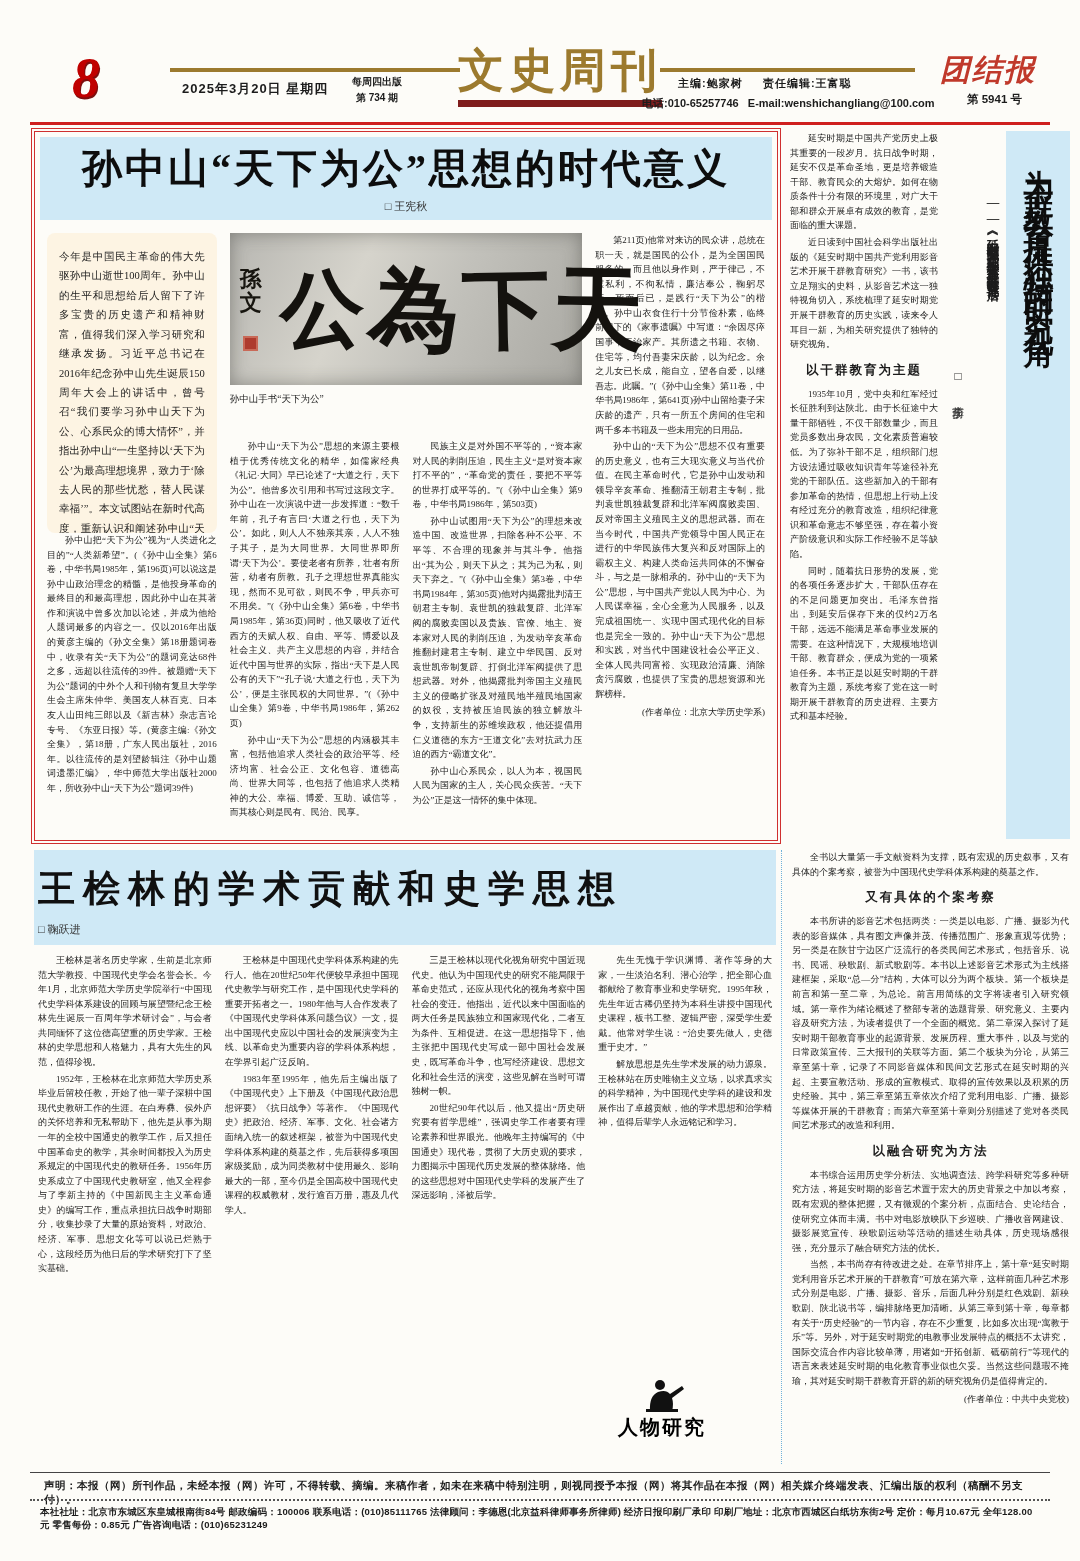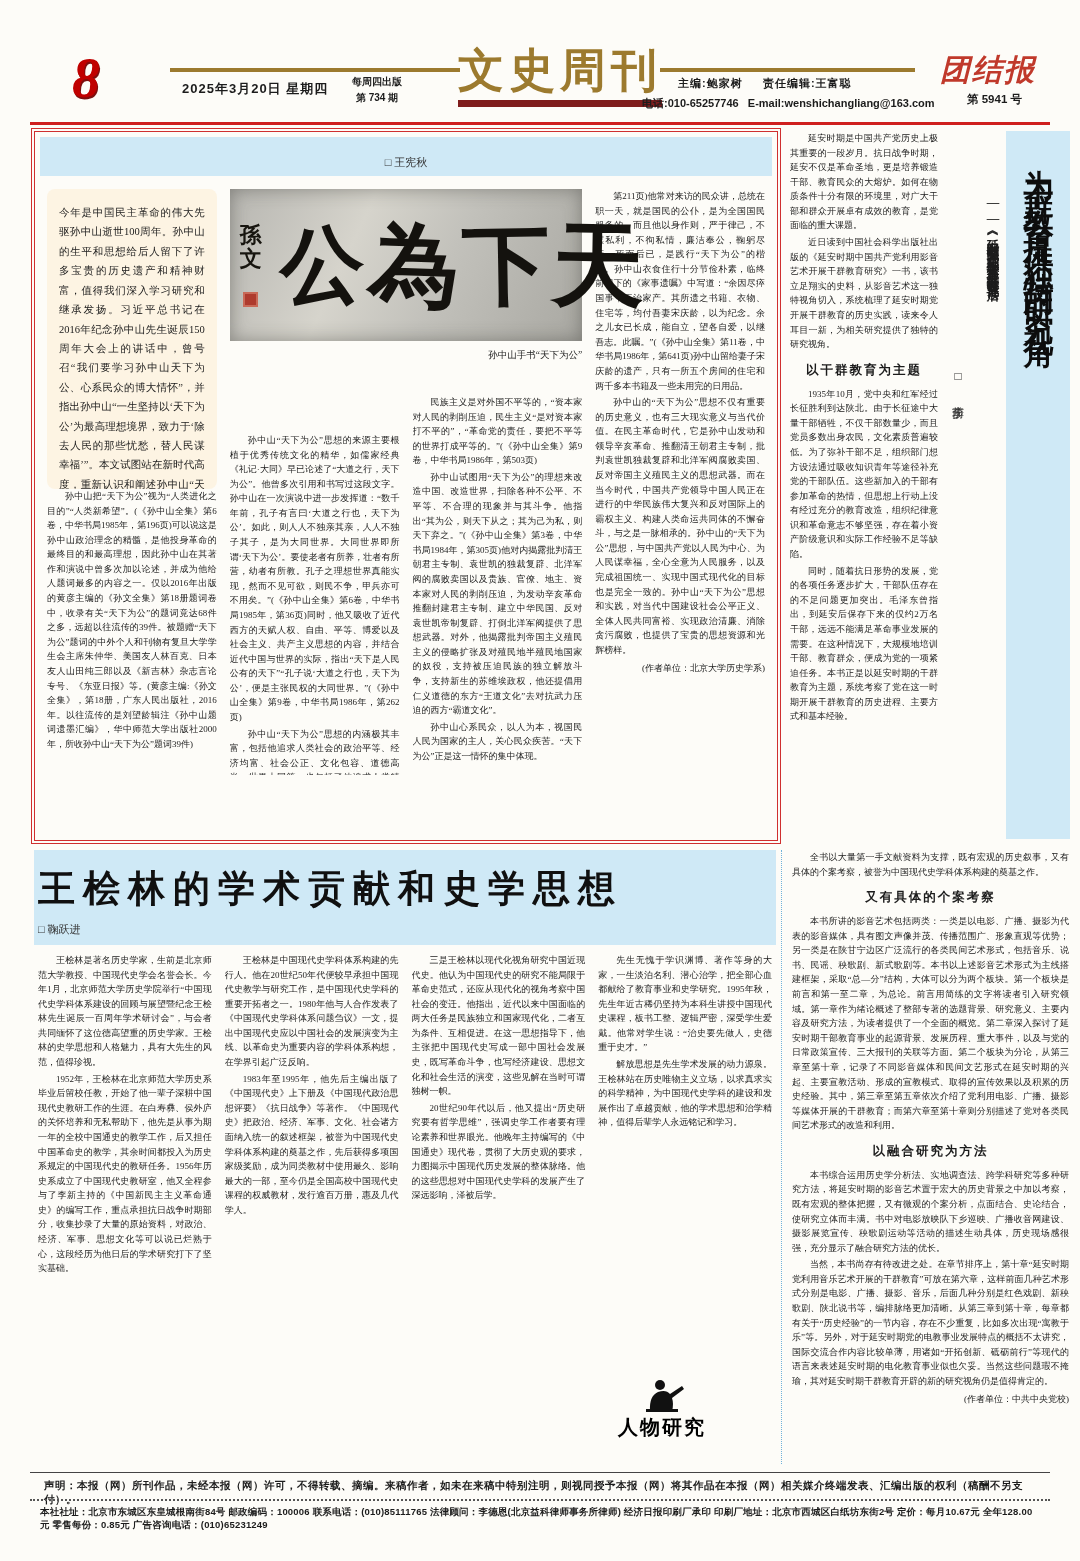--- a/index.html
+++ b/index.html
@@ -34,40 +34,40 @@
   .main-box{position:absolute;left:34px;top:131px;width:742px;height:708px;
     border:1px solid #cf2f2f;outline:1px solid #cf2f2f;outline-offset:2px;background:#fdfcf8;}
   .head-band{background:#cfe9f6;margin:5px;padding:10px 4px 6px;text-align:center;}
   .main-title{font-size:40px;font-weight:900;letter-spacing:3px;line-height:1.1;color:#0d0d0d;}
   .byline{font-size:11px;margin-top:8px;color:#333;}
   .main-body{position:relative;display:grid;grid-template-columns:repeat(4,1fr);
     grid-template-rows:200px 1fr;column-gap:13px;row-gap:6px;
     padding:8px 12px 6px;height:586px;overflow:hidden;}
   .m-col1{grid-column:1;grid-row:1/3;overflow:hidden;}
   .m-fig{grid-column:2/4;grid-row:1;}
-  .m-col2{grid-column:2;grid-row:2;overflow:hidden;margin-top:38px;}
+  .m-col2{grid-column:2;grid-row:2;overflow:hidden;}
   .m-col3{grid-column:3;grid-row:2;overflow:hidden;}
   .m-col4{grid-column:4;grid-row:1/3;overflow:hidden;}
   .intro-box{background:#fdf4e3;border-radius:8px;padding:14px 12px;height:272px;overflow:hidden;
     font-size:10.5px;line-height:1.85;text-align:justify;}
   .para{font-size:9px;line-height:1.62;text-align:justify;text-indent:2em;margin:0 0 2px;}
   .plaque{height:152px;background:linear-gradient(115deg,#b7b6b1,#d6d4cc 35%,#c2c1bb 60%,#a9a8a2);
     display:flex;align-items:center;padding:0 10px;box-shadow:inset 0 0 18px rgba(60,60,55,.45);}
   .sig-block{display:flex;flex-direction:column;align-items:center;margin-right:14px;}
   .sig{font-size:22px;font-weight:900;line-height:1.05;color:#17150f;}
   .seal{width:15px;height:15px;background:#ae3b2e;margin-top:22px;
     box-shadow:inset 0 0 0 2px #c96a58;}
   .plaque-chars{flex:1;display:flex;justify-content:space-around;align-items:center;}
   .plaque-char{font-size:92px;font-weight:900;color:#14120e;line-height:1;
     font-family:"DejaVu Serif",serif;}
   .plaque-char:nth-child(1){transform:rotate(-3deg) scale(.92);}
   .plaque-char:nth-child(2){transform:rotate(2deg);}
   .plaque-char:nth-child(3){transform:rotate(-1deg) scale(.95);}
   .plaque-char:nth-child(4){transform:rotate(1deg);}
-  .fig-caption{text-align:right;font-size:9.5px;margin-top:8px;color:#222;}
+  .fig-caption{text-align:left;font-size:9.5px;margin-top:8px;color:#222;}
   .author-note{font-size:9px;text-align:right;margin-top:4px;color:#222;}
   
   .review-top{position:absolute;left:790px;top:131px;width:280px;height:708px;display:flex;}
   .rv-body{flex:1;overflow:hidden;padding-right:4px;}
   .rv-heading{font-size:12.5px;font-weight:900;text-align:center;margin:10px 0 8px;letter-spacing:2px;}
   .v-strip{writing-mode:vertical-rl;text-orientation:upright;}
   .rv-byline{width:24px;font-size:12px;padding-top:238px;color:#333;}
   .rv-subtitle{width:34px;font-size:12.5px;font-weight:bold;letter-spacing:2px;padding-top:64px;line-height:1.2;}
   .rv-title-strip{width:64px;background:#cfe9f6;display:flex;justify-content:center;margin-left:6px;}
   .rv-title{writing-mode:vertical-rl;text-orientation:upright;font-size:30px;font-weight:900;
@@ -105,29 +105,30 @@
     <div>每周四出版</div>
     <div>第 734 期</div>
   </div>
   <div class="logo">文史周刊</div>
   <div class="editors">
     <span>主编:鲍家树</span>&nbsp;&nbsp;&nbsp;&nbsp;
     <span>责任编辑:王富聪</span>
   </div>
   <div class="contact">
     <span>电话:010-65257746</span>&nbsp;&nbsp;
-    <span>E-mail:wenshichangliang@163.com</span>
+    <span>E-mail:wenshichangliang@100.com</span>
   </div>
   <div class="paper-name">团结报</div>
   <div class="paper-issue">第 5941 号</div>
 </div>
 <div class="red-rule"></div>
 
 <div class="main-box">
   <div class="head-band">
+    <div class="main-title">孙中山“天下为公”思想的时代意义</div>
     <div class="byline">□ 王宪秋</div>
   </div>
   <div class="main-body">
     <div class="m-col1">
       <div class="intro-box">今年是中国民主革命的伟大先驱孙中山逝世100周年。孙中山的生平和思想给后人留下了许多宝贵的历史遗产和精神财富，值得我们深入学习研究和继承发扬。习近平总书记在2016年纪念孙中山先生诞辰150周年大会上的讲话中，曾号召“我们要学习孙中山天下为公、心系民众的博大情怀”，并指出孙中山“一生坚持以‘天下为公’为最高理想境界，致力于‘除去人民的那些忧愁，替人民谋幸福’”。本文试图站在新时代高度，重新认识和阐述孙中山“天下为公”思想的内涵及其历史意义和现实意义。</div>
       <p class="para">孙中山把“天下为公”视为“人类进化之目的”“人类新希望”。(《孙中山全集》第6卷，中华书局1985年，第196页)可以说这是孙中山政治理念的精髓，是他投身革命的最终目的和最高理想，因此孙中山在其著作和演说中曾多次加以论述，并成为他给人题词最多的内容之一。仅以2016年出版的黄彦主编的《孙文全集》第18册题词卷中，收录有关“天下为公”的题词竟达68件之多，远超以往流传的39件。被题赠“天下为公”题词的中外个人和刊物有复旦大学学生会主席朱仲华、美国友人林百克、日本友人山田纯三郎以及《新吉林》杂志言论专号、《东亚日报》等。(黄彦主编:《孙文全集》，第18册，广东人民出版社，2016年。以往流传的是刘望龄辑注《孙中山题词遗墨汇编》，华中师范大学出版社2000年，所收孙中山“天下为公”题词39件)</p>
     </div>
     <div class="m-fig">
       <div class="plaque">
         <div class="sig-block">

